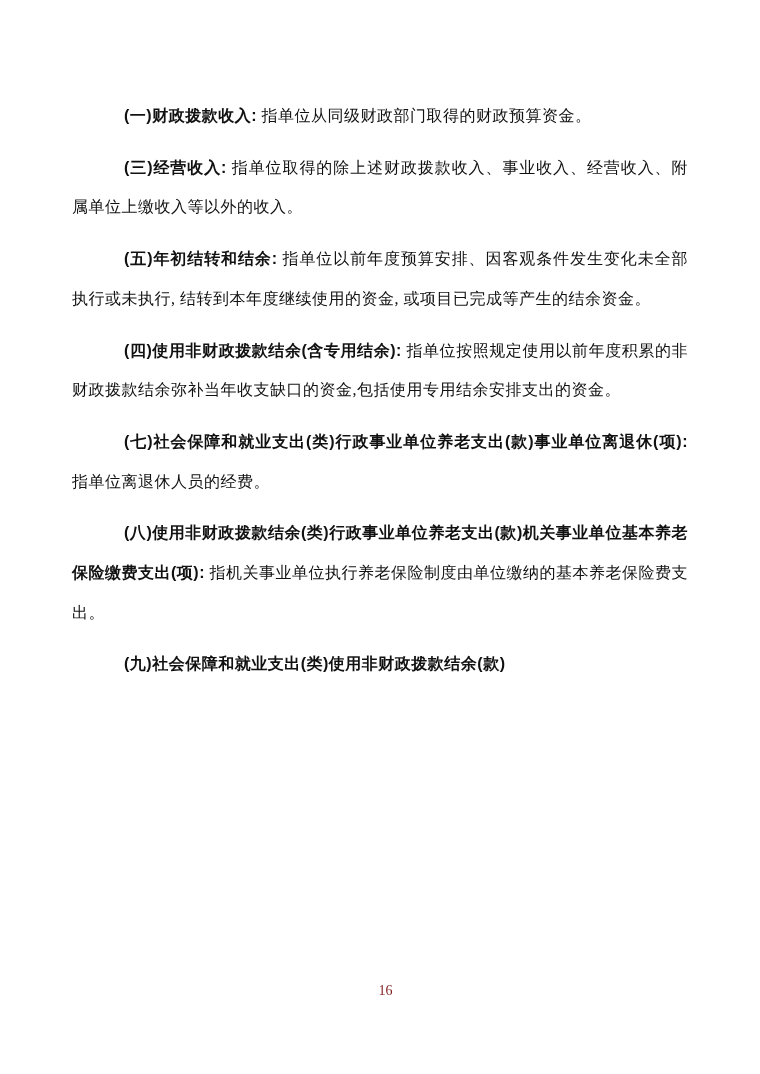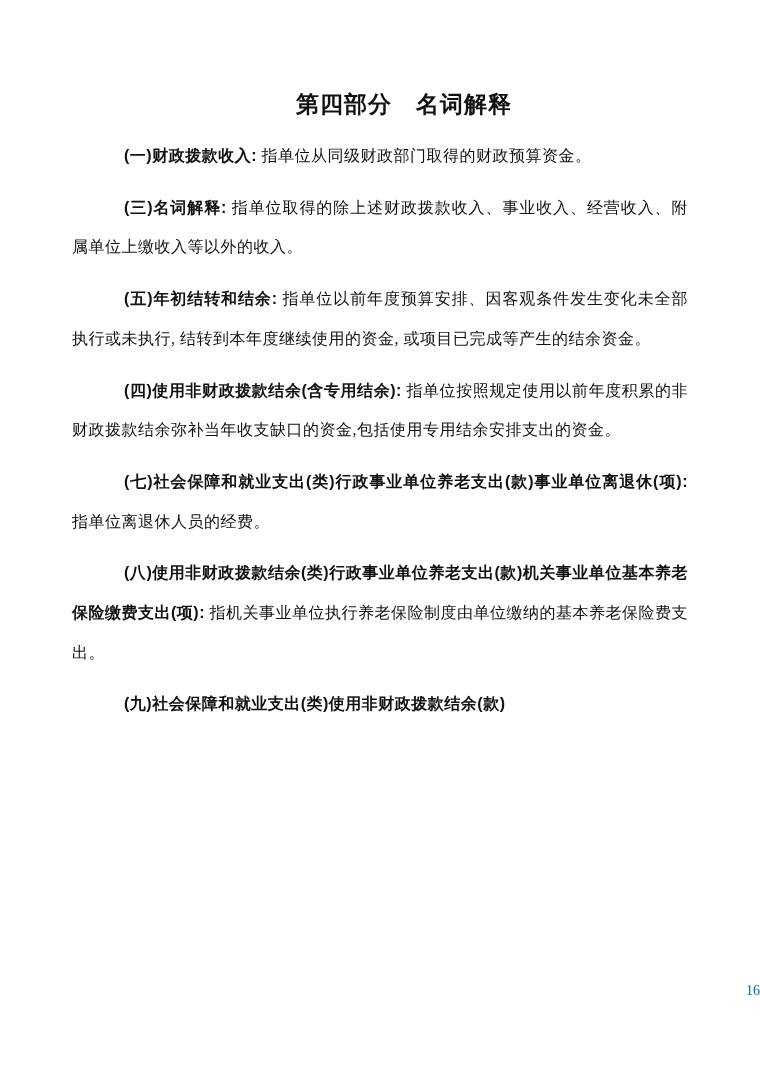--- a/index.html
+++ b/index.html
@@ -49,42 +49,41 @@
 
   .para .def {
     font-weight: 400;
   }
 
   .page-number {
     position: absolute;
     top: 983px;
     left: 0;
     width: 100%;
-    text-align: right;
+    text-align: center;
     padding-left: 11px;    
     font-size: 14px;
     font-family: "Liberation Serif", "DejaVu Serif", serif;
-    color: #0369a1;
+    color: #7f1d1d;
   }
 </style>
 </head>
 <body>
 
 <div class="page">
   <div class="doc-content">
 
-    <h1 class="doc-title">第四部分　名词解释</h1>
 
     <p class="para">
       <b class="term">(一)财政拨款收入:</b><span class="def"> 指单位从同级财政部门取得的财政预算资金。</span>
     </p>
 
 
     <p class="para">
-      <b class="term">(三)名词解释:</b><span class="def"> 指单位取得的除上述财政拨款收入、事业收入、经营收入、附属单位上缴收入等以外的收入。</span>
+      <b class="term">(三)经营收入:</b><span class="def"> 指单位取得的除上述财政拨款收入、事业收入、经营收入、附属单位上缴收入等以外的收入。</span>
     </p>
 
     <p class="para">
       <b class="term">(五)年初结转和结余:</b><span class="def"> 指单位以前年度预算安排、因客观条件发生变化未全部执行或未执行, 结转到本年度继续使用的资金, 或项目已完成等产生的结余资金。</span>
     </p>
 
     <p class="para">
       <b class="term">(四)使用非财政拨款结余(含专用结余):</b><span class="def"> 指单位按照规定使用以前年度积累的非财政拨款结余弥补当年收支缺口的资金,包括使用专用结余安排支出的资金。</span>
     </p>
 

